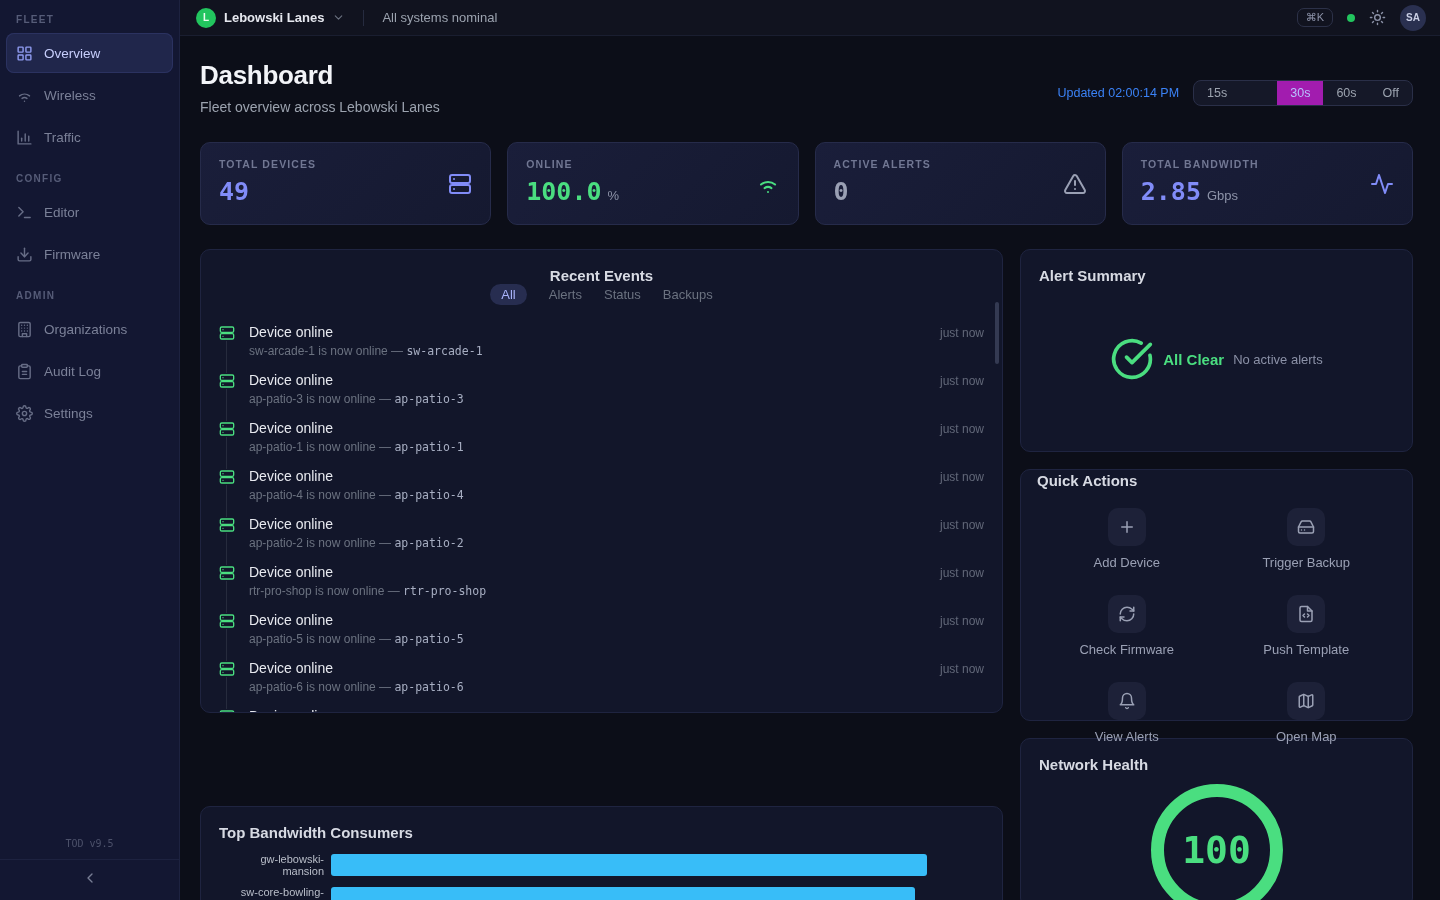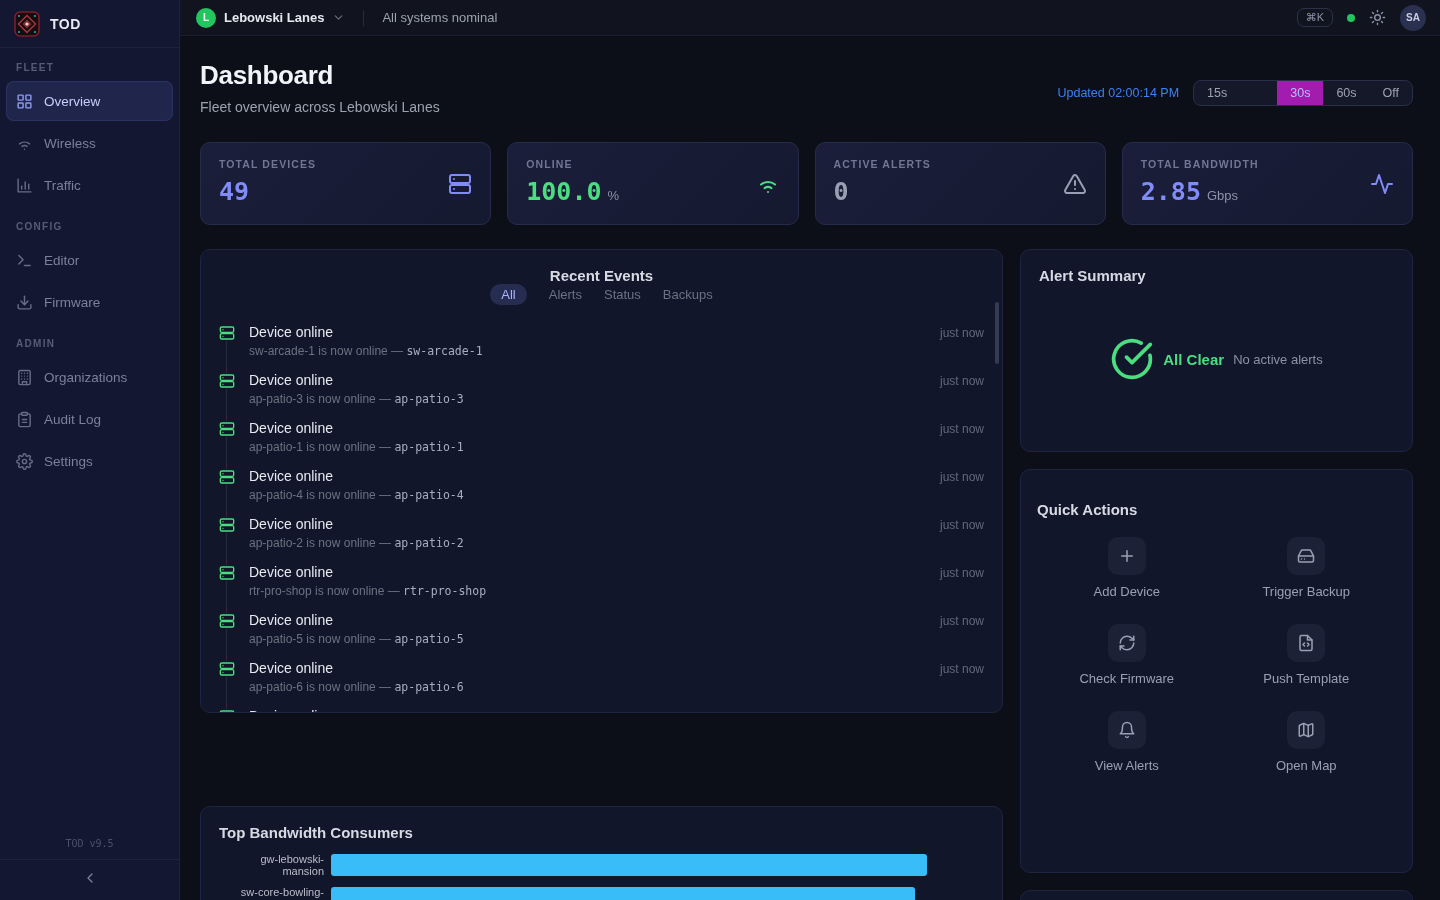--- a/index.html
+++ b/index.html
@@ -155,21 +155,21 @@
   }
 
   
   .alert-card { height:203px; padding:17px 18px; display:flex; flex-direction:column; }
   .alert-body { flex:1; display:flex; flex-direction:row; align-items:center; justify-content:center; gap:9px; }
   .check-icn { width:44px; height:44px; color:#4ade80; }
   .all-clear { font-size:15px; font-weight:600; color:#4ade80; }
   .no-alerts { font-size:13px; color:#8b91a7; }
 
   
-  .actions-card { height:404px; margin-top:17px; padding:31px 16px; }
+  .actions-card { height:252px; margin-top:17px; padding:2px 16px; }
   .actions-grid {
     display:grid; grid-template-columns:1fr 1fr; row-gap:25px; margin-top:19px;
   }
   .action { display:flex; flex-direction:column; align-items:center; cursor:pointer; }
   .action-icnbox {
     width:38px; height:38px; border-radius:10px; background:#1d2138;
     display:flex; align-items:center; justify-content:center; color:#9aa0b4;
   }
   .action-icnbox .icn { width:18px; height:18px; }
   .action-label { font-size:13px; color:#9aa0b4; margin-top:9px; }
@@ -193,35 +193,20 @@
   }
   .gauge-score { font-size:38px; font-weight:700; color:#4ade80; font-family:"DejaVu Sans Mono", monospace; }
 
   .icn svg, .icn { display:block; }
   svg { width:100%; height:100%; }
 </style>
 </head>
 <body>
 
 <aside class="sidebar">
-  <div class="logo-row">
-    <span class="logo-box icn">
-      <svg viewBox="0 0 26 26">
-        <rect x="1" y="1" width="24" height="24" rx="5" fill="#160d13" stroke="#7f1d2b" stroke-width="1.6"></rect>
-        <path d="M13 4.5 L21.5 13 L13 21.5 L4.5 13 Z" fill="none" stroke="#a63a3a" stroke-width="1.4"></path>
-        <path d="M13 8.5 L17.5 13 L13 17.5 L8.5 13 Z" fill="#8a2b33"></path>
-        <circle cx="13" cy="13" r="1.6" fill="#e8d9c8"></circle>
-        <circle cx="5" cy="5" r="1" fill="#3aa6a0"></circle>
-        <circle cx="21" cy="5" r="1" fill="#3aa6a0"></circle>
-        <circle cx="5" cy="21" r="1" fill="#3aa6a0"></circle>
-        <circle cx="21" cy="21" r="1" fill="#3aa6a0"></circle>
-      </svg>
-    </span>
-    <span class="logo-text">TOD</span>
-  </div>
   <nav class="nav" id="nav">
       <div class="nav-section">
         <div class="nav-label">FLEET</div>
         <div class="nav-item active">
           <span class="icn">
             <svg viewBox="0 0 24 24" fill="none" stroke="currentColor" stroke-width="2" stroke-linecap="round" stroke-linejoin="round">
               <rect x="3" y="3" width="7" height="7" rx="1"></rect>
               <rect x="14" y="3" width="7" height="7" rx="1"></rect>
               <rect x="3" y="14" width="7" height="7" rx="1"></rect>
               <rect x="14" y="14" width="7" height="7" rx="1"></rect>

